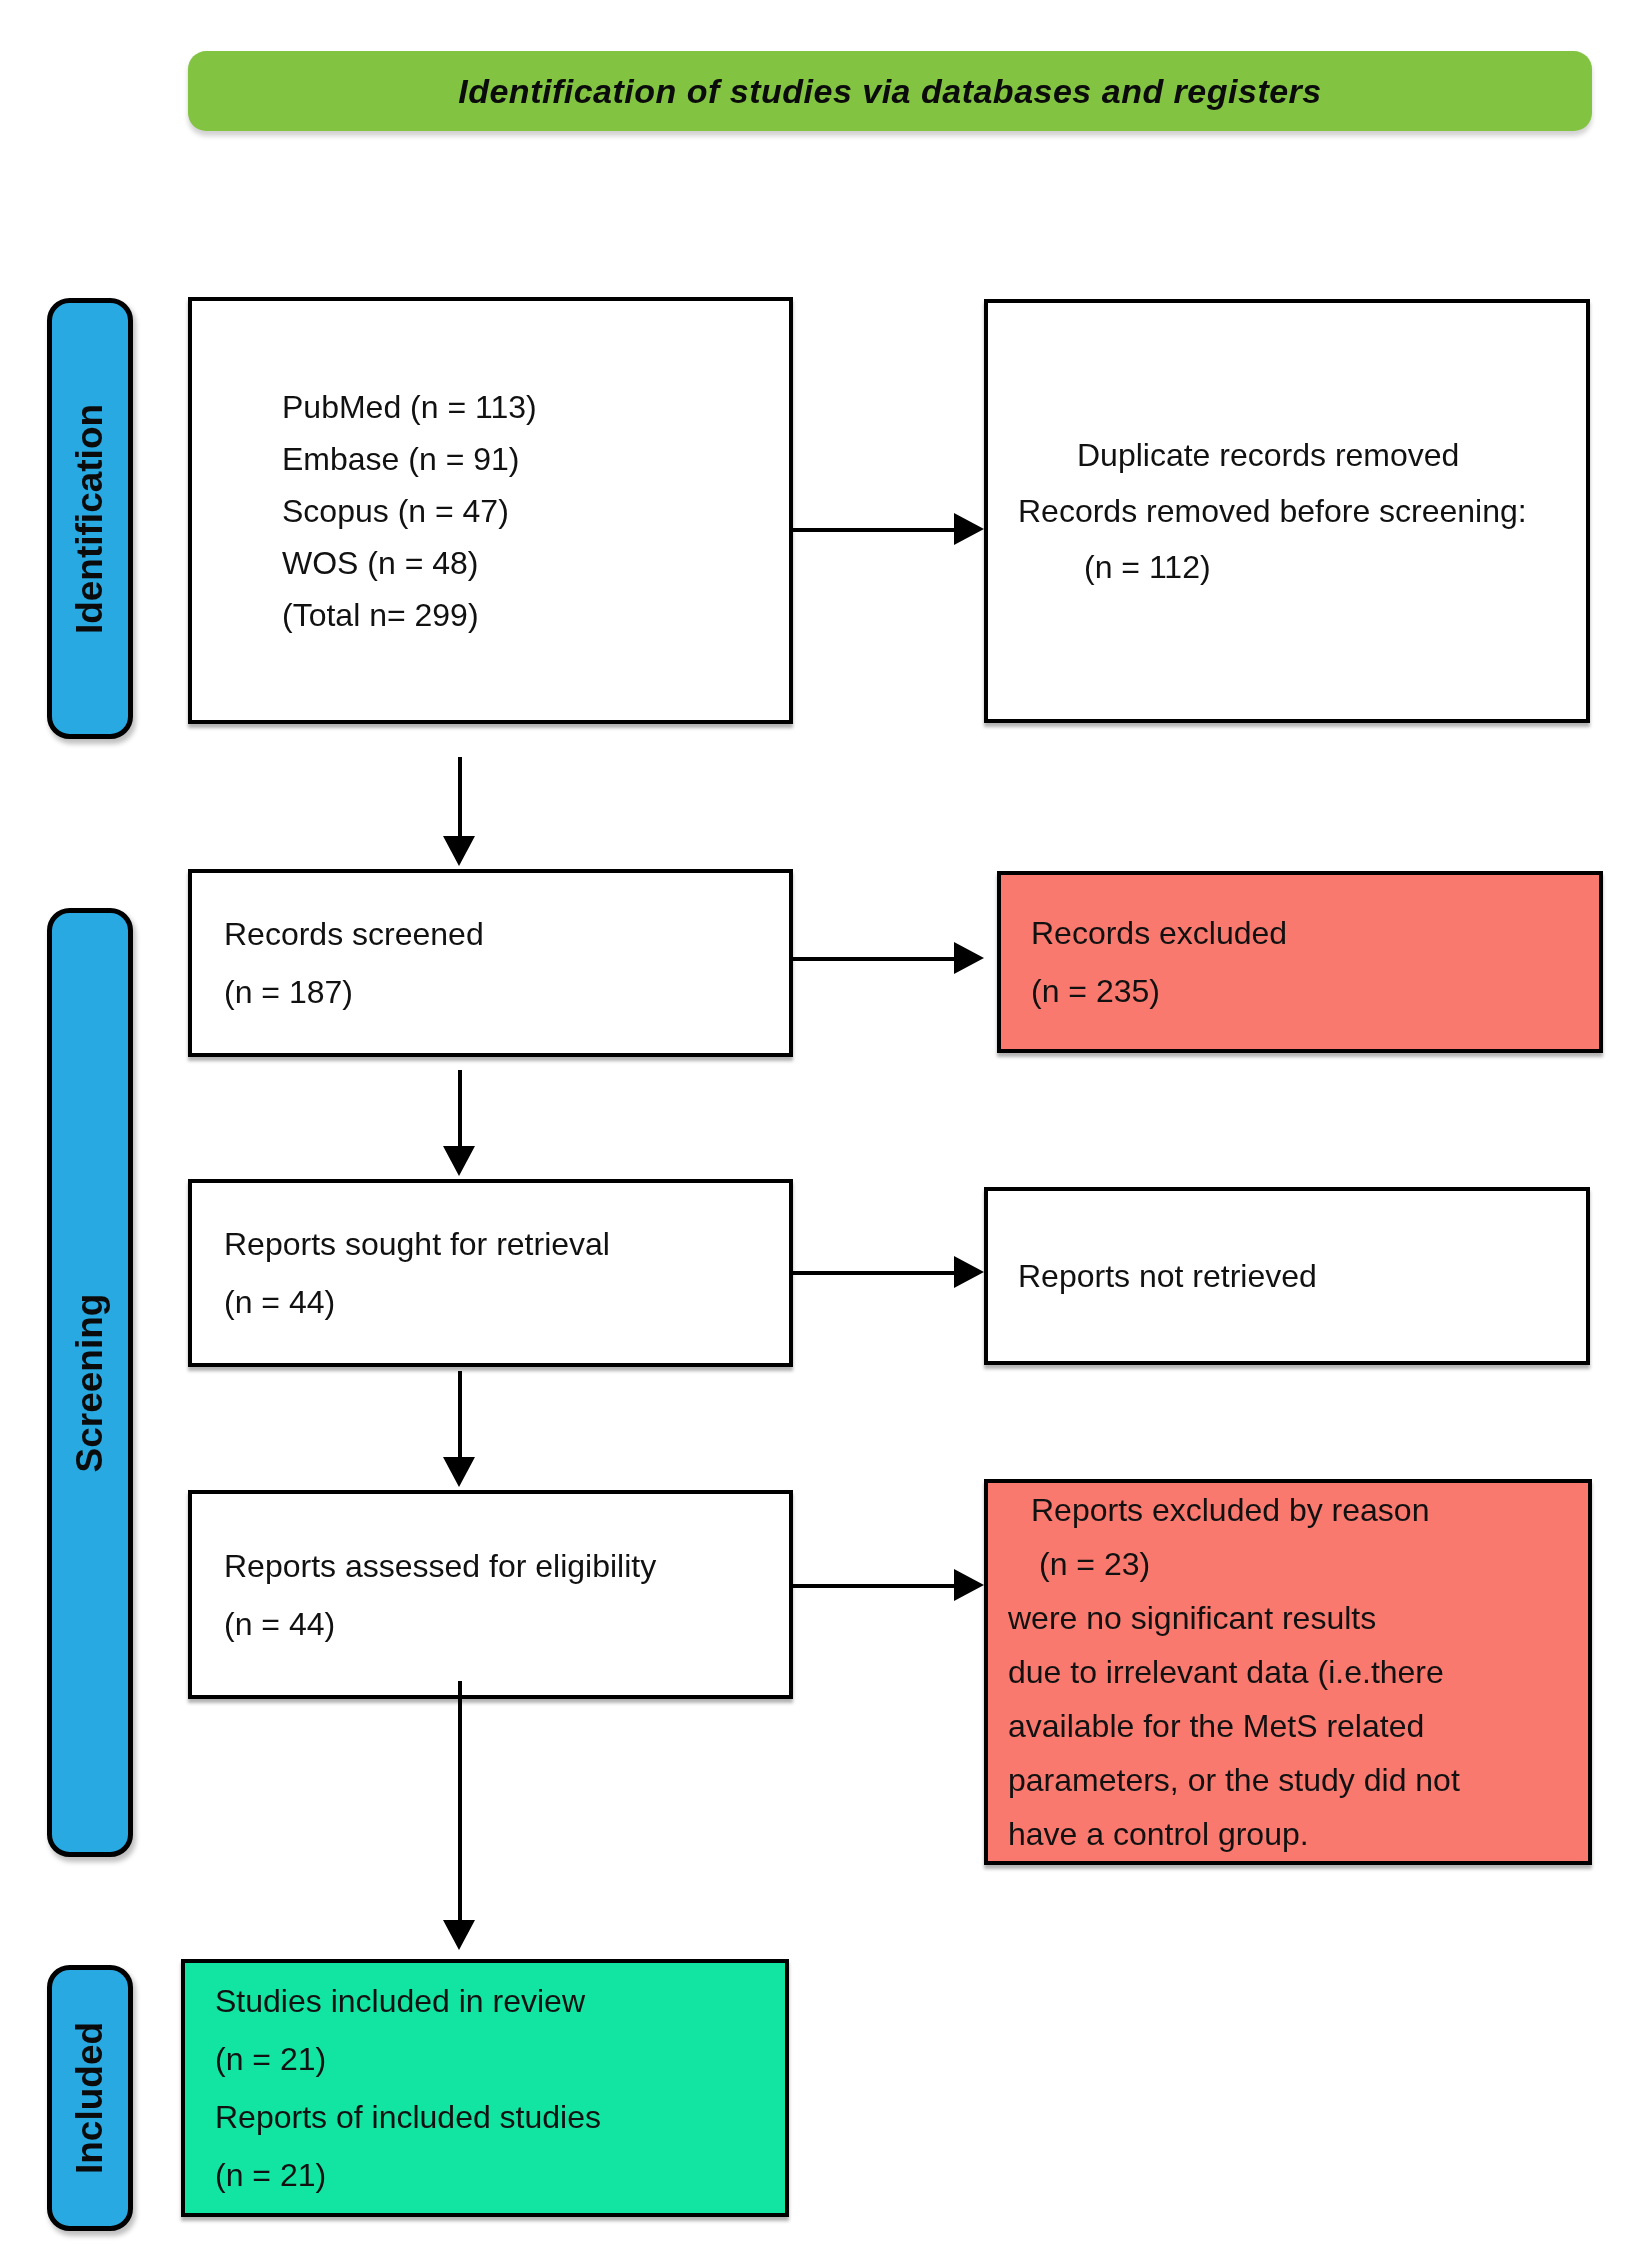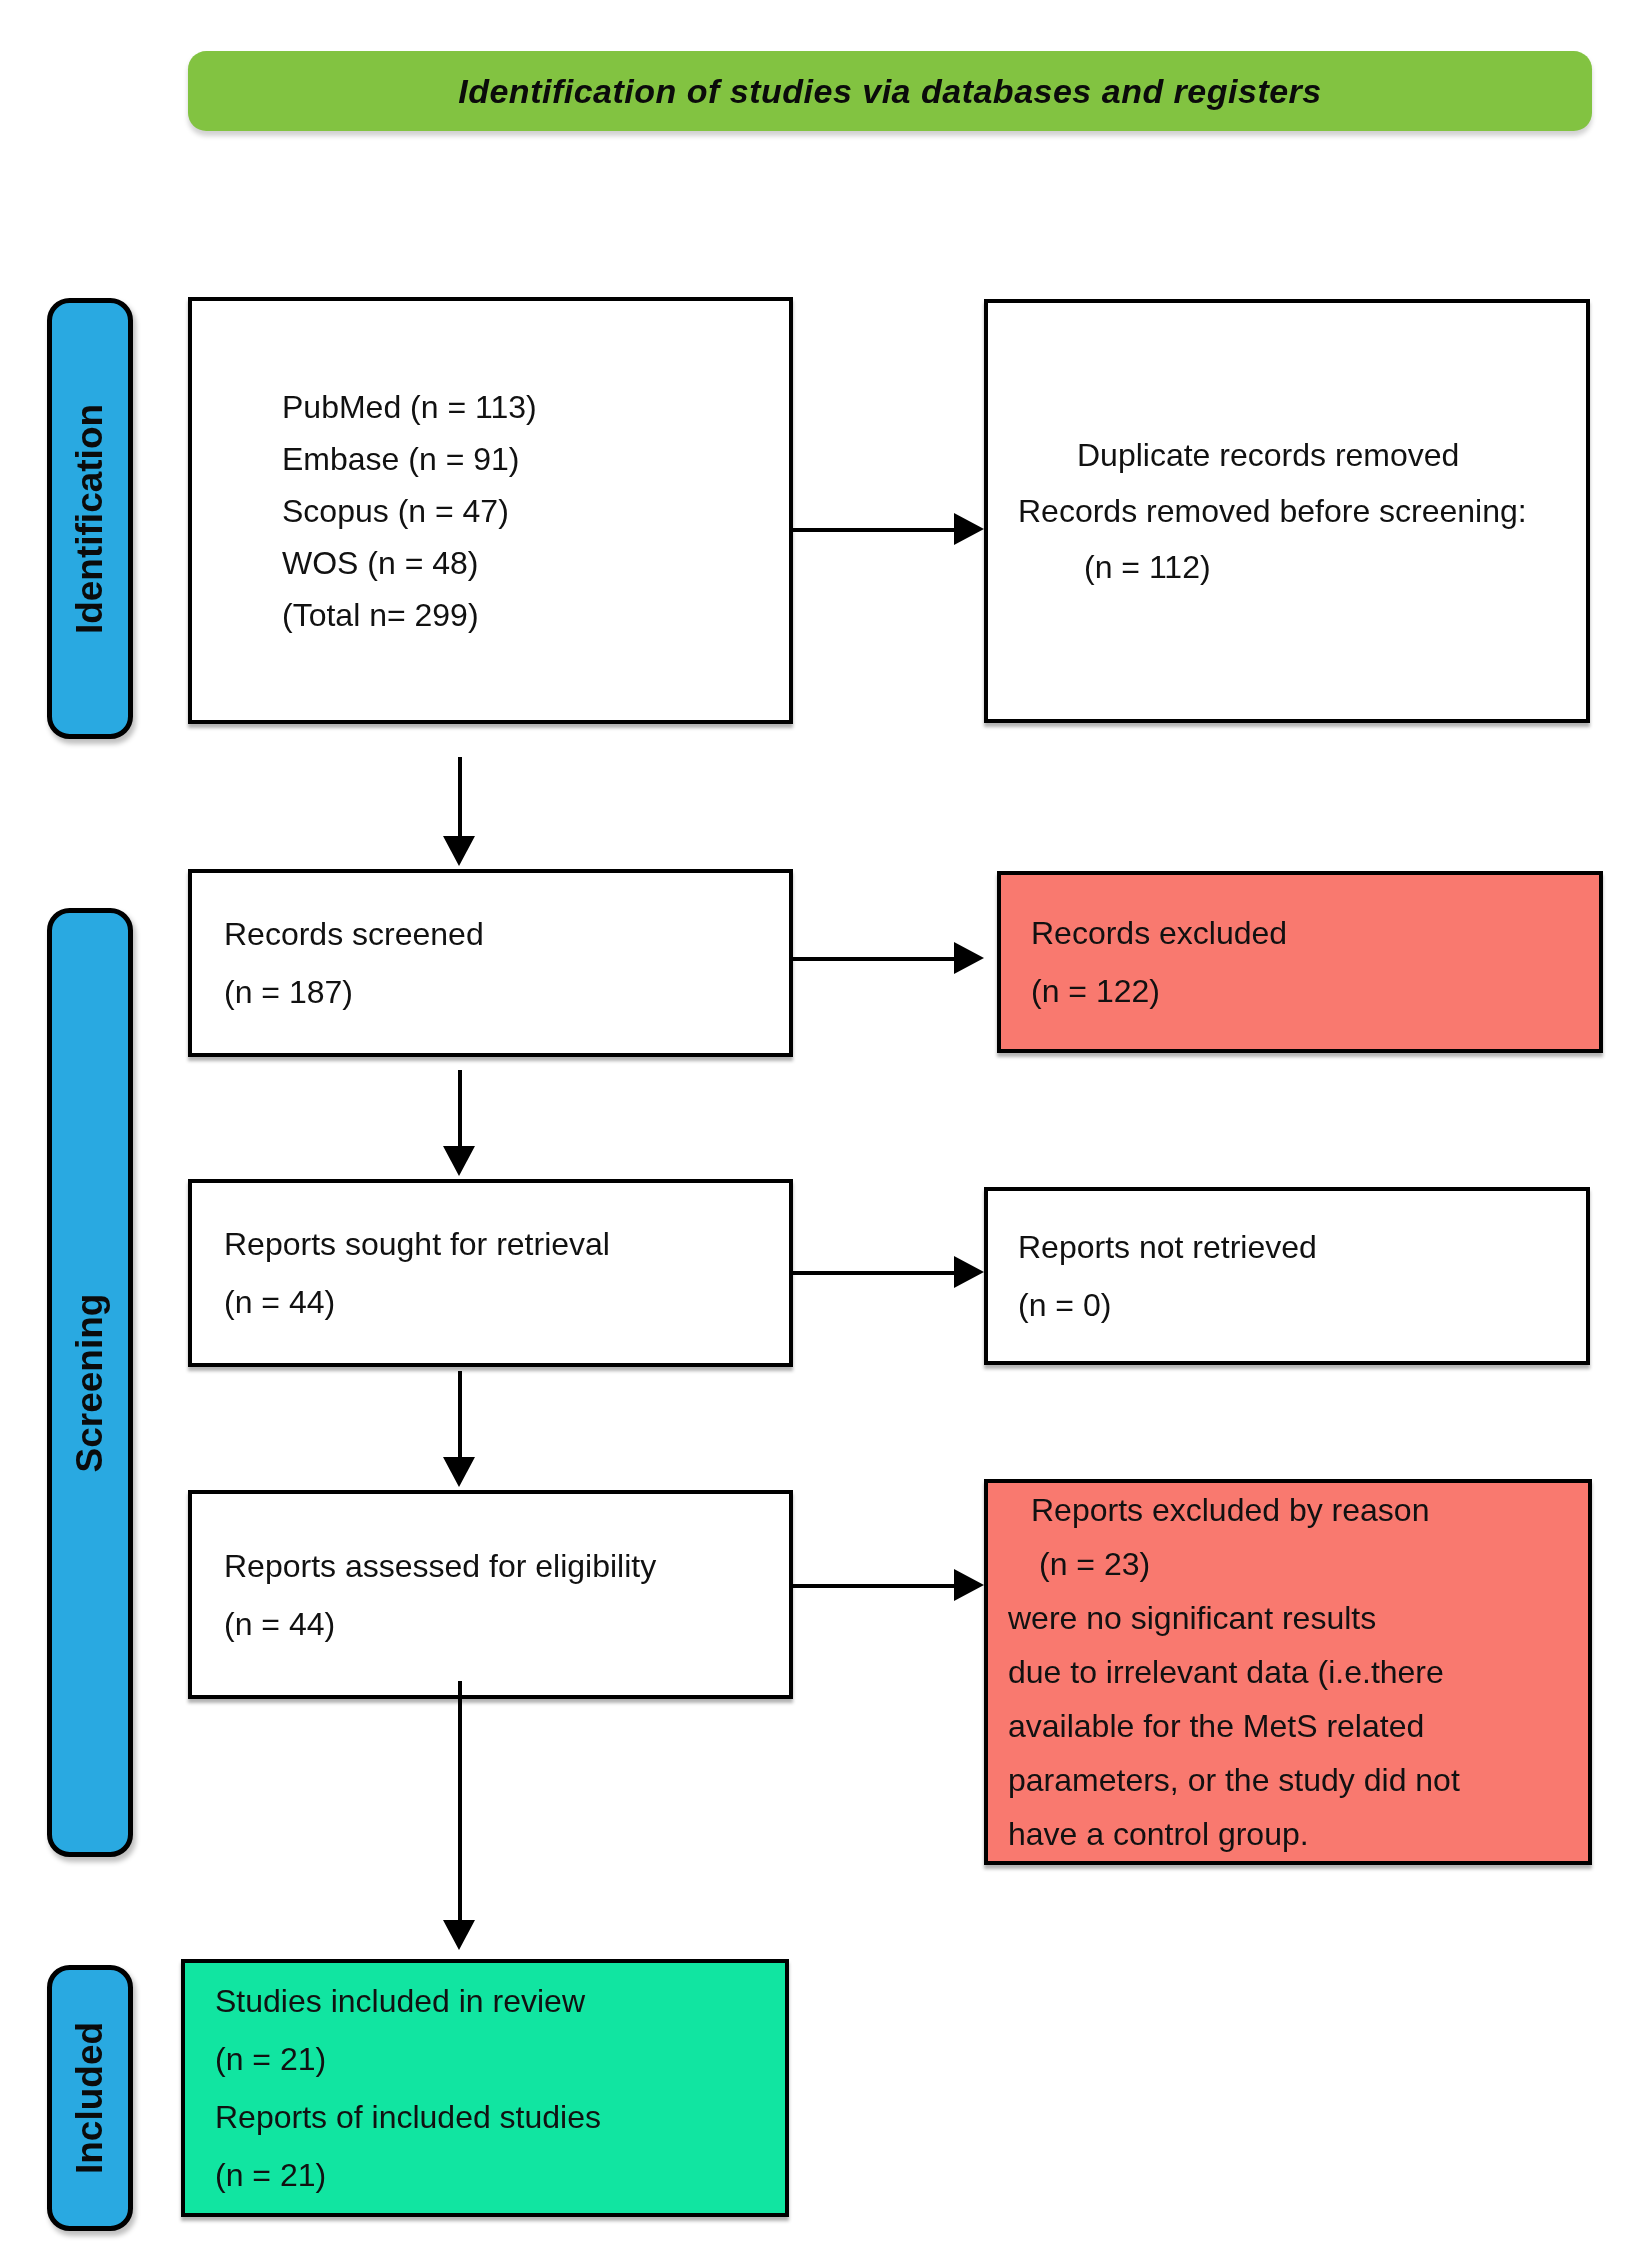--- a/index.html
+++ b/index.html
@@ -157,31 +157,30 @@
     <div class="line ind2">(n = 112)</div>
   </div>
 
   <div class="box b-screened">
     <div class="line">Records screened</div>
     <div class="line">(n = 187)</div>
   </div>
 
   <div class="box b-excluded">
     <div class="line">Records excluded</div>
-    <div class="line">(n = 122)</div>
+    <div class="line">(n = 235)</div>
   </div>
 
   <div class="box b-sought">
     <div class="line">Reports sought for retrieval</div>
     <div class="line">(n = 44)</div>
   </div>
 
   <div class="box b-notret">
     <div class="line">Reports not retrieved</div>
-    <div class="line">(n = 0)</div>
   </div>
 
   <div class="box b-assessed">
     <div class="line">Reports assessed for eligibility</div>
     <div class="line">(n = 44)</div>
   </div>
 
   <div class="box b-reason">
     <div class="line ind1">Reports excluded by reason</div>
     <div class="line ind2">(n = 23)</div>

